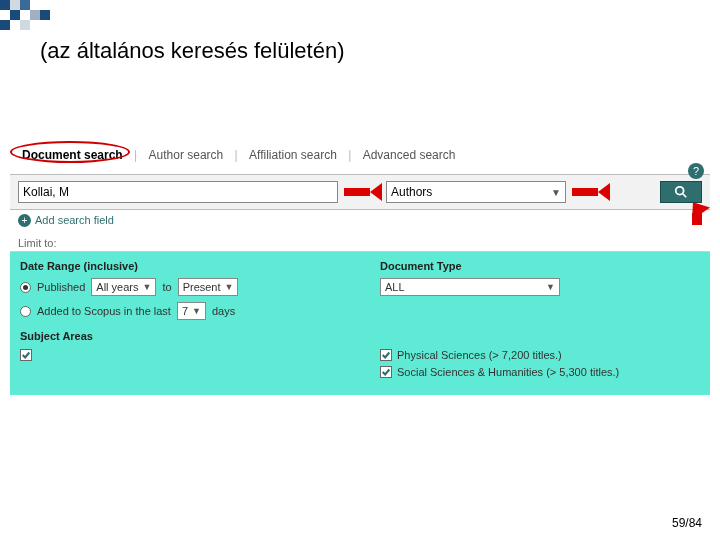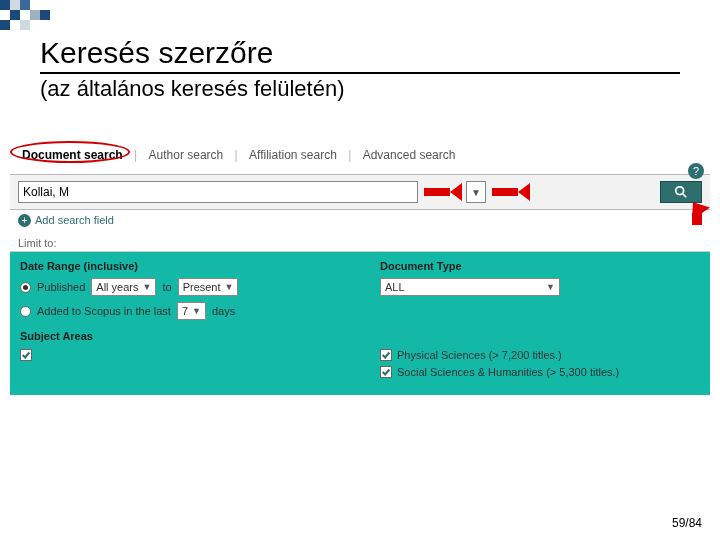--- a/index.html
+++ b/index.html
@@ -45,21 +45,21 @@
 
   .dn-arrow { position: absolute; right: 4px; bottom: -22px; width: 28px; height: 22px; }
   .dn-arrow::before { content:""; position:absolute; right:4px; bottom:6px; width:10px; height:12px; background:#d00; }
   .dn-arrow::after { content:""; position:absolute; right:-2px; bottom:16px; width:0; height:0; border-left:11px solid transparent; border-right:11px solid transparent; border-bottom:14px solid #d00; transform: rotate(-35deg); }
 
   .add-row { padding: 4px 8px; font-size: 11px; color: #2e6e6e; }
   .add-row .plus { display:inline-block; width:13px; height:13px; border-radius:50%; background:#2e6e6e; color:#fff; text-align:center; line-height:13px; font-size:10px; margin-right:4px; }
 
   .limit-label { font-size: 11px; color: #666; padding: 6px 8px 2px 8px; border-bottom: 1px solid #ccc; }
 
-  .limits { background: #14b8a6; padding: 8px 10px 12px 10px; font-size: 11px; color: #333; display: flex; gap: 40px; }
+  .limits { background: #5eead4; padding: 8px 10px 12px 10px; font-size: 11px; color: #333; display: flex; gap: 40px; }
   .limits .col { flex: 1; }
   .limits .hdr { font-weight: bold; font-size: 11px; margin-bottom: 6px; color: #222; }
   .limits .row { display: flex; align-items: center; gap: 6px; margin-bottom: 6px; flex-wrap: wrap; }
   .limits .sel { display:inline-flex; align-items:center; border:1px solid #888; background:#fff; height:18px; padding: 0 2px; }
   .limits .sel span { font-size: 11px; padding: 0 2px; }
   .limits .sel .chev { font-size: 9px; color:#555; }
   .chk-row { display:flex; align-items:flex-start; gap:5px; font-size:11px; margin-bottom:3px; line-height: 1.3; }
   .chk { width:12px; height:12px; border:1px solid #666; display:inline-flex; align-items:center; justify-content:center; background:#fff; flex-shrink:0; margin-top:1px; }
   .chk.on svg { width:10px; height:10px; stroke:#2e6e6e; stroke-width:2.5; fill:none; }
   .radio { width:11px; height:11px; border:1px solid #666; border-radius:50%; display:inline-block; position:relative; background:#fff; flex-shrink:0; margin-top:1px; }
@@ -76,21 +76,20 @@
     <span class="sq c3" style="left:10px;top:0"></span>
     <span class="sq c2" style="left:20px;top:0"></span>
     <span class="sq c1" style="left:10px;top:10px"></span>
     <span class="sq c4" style="left:30px;top:10px"></span>
     <span class="sq c1" style="left:40px;top:10px"></span>
     <span class="sq c1" style="left:0;top:20px"></span>
     <span class="sq c3" style="left:20px;top:20px"></span>
   </div>
 
   <div class="title-block">
-    <h1>Keresés szerzőre</h1>
     <h2>(az általános keresés felületén)</h2>
   </div>
 
   <div class="shot">
 
     <div class="tabs">
       <span class="tab-active-wrap">
         <span class="tab active">Document search</span>
         <span class="tab-circle"></span>
       </span>
@@ -100,20 +99,21 @@
       <span class="tab">Affiliation search</span>
       <span class="tab-sep">|</span>
       <span class="tab">Advanced search</span>
     </div>
 
     <div class="search-row">
       <span class="help-badge">?</span>
       <input class="term" value="Kollai, M" style="">
       <span class="red-arrow"></span>
       <span class="sel-wrap">
+        <input value="Authors" style="">
         <span class="chev">▼</span>
       </span>
       <span class="red-arrow"></span>
       <span style="flex:1"></span>
       <span class="search-btn">
         <svg viewBox="0 0 16 16">
             <circle cx="6.5" cy="6.5" r="4.5" stroke-width="2"></circle>
             <line x1="10" y1="10" x2="14" y2="14" stroke-width="2"></line>
           </svg>
       </span>

